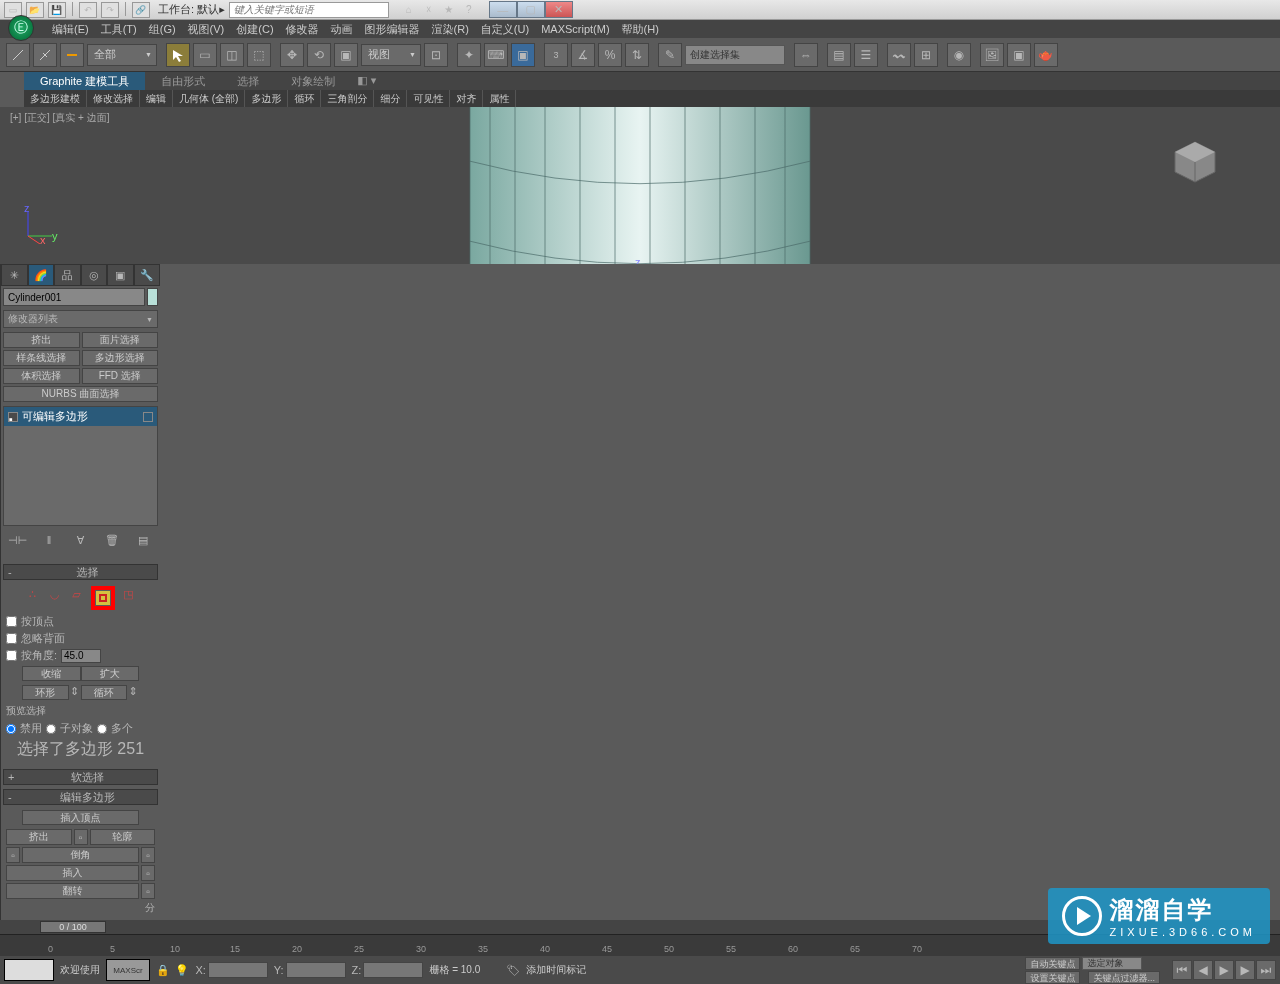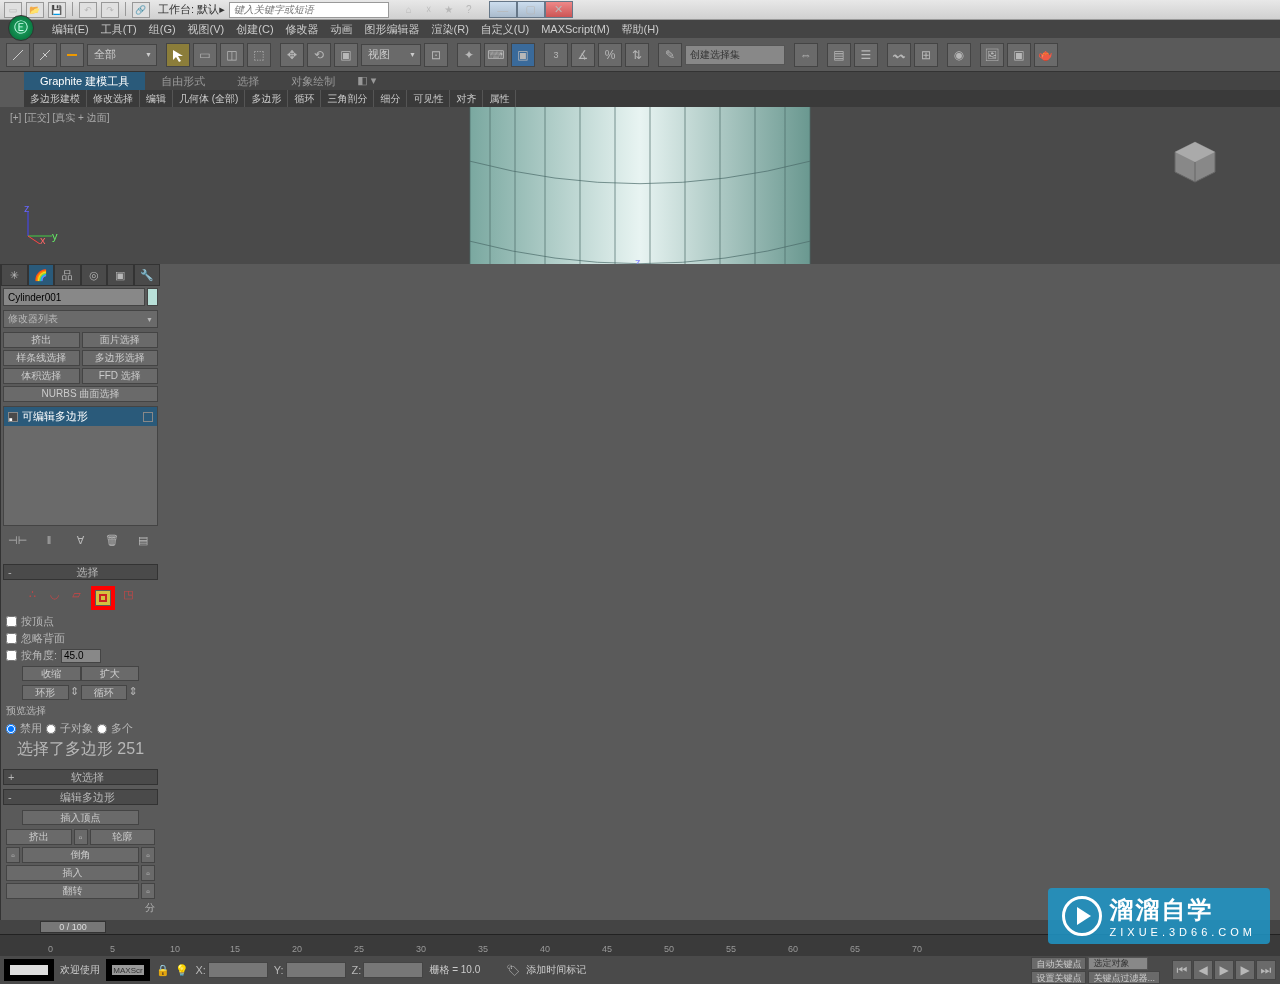--- a/index.html
+++ b/index.html
@@ -93,21 +93,21 @@
 .edit-btns button.half { flex: 1 0 43%; }
 .edit-btns button.narrow { width: 14px; }
 .edit-btns button.full { flex: 1 0 85%; }
 
 
 .timeline { height: 14px; background: #444; display: flex; align-items: center; position: relative; }
 .tl-slider { position: absolute; left: 40px; width: 66px; height: 12px; background: #777; border: 1px solid #333; text-align: center; font-size: 9px; color: #ddd; }
 .tickbar { height: 22px; background: #3a3a3a; position: relative; border-top: 1px solid #222; }
 .tickbar .tick { position: absolute; bottom: 2px; font-size: 9px; color: #999; }
 .statusbar { height: 28px; background: #4a4a4a; display: flex; align-items: center; gap: 6px; padding: 0 4px; }
-.sb-box { height: 22px; background: #999; border: 6px solid #000000; display: flex; align-items: center; justify-content: center; padding: 0 4px; font-size: 9px; color: #333; }
+.sb-box { height: 22px; background: #999; border: 1px solid #000000; display: flex; align-items: center; justify-content: center; padding: 0 4px; font-size: 9px; color: #333; }
 .sb-text { font-size: 10px; color: #ccc; }
 .coord { display: flex; align-items: center; gap: 2px; }
 .coord input { width: 60px; height: 16px; background: #777; border: 1px solid #444; color: #ccc; font-size: 10px; padding: 0 4px; }
 
 
 .watermark { position: absolute; bottom: 40px; right: 10px; display: flex; align-items: center; gap: 8px; background: rgba(30,150,200,0.85); padding: 6px 14px; border-radius: 4px; }
 .watermark .play { width: 40px; height: 40px; border: 3px solid #fff; border-radius: 50%; display: flex; align-items: center; justify-content: center; }
 .watermark .play::before { content: ''; border-left: 14px solid #fff; border-top: 9px solid transparent; border-bottom: 9px solid transparent; margin-left: 4px; }
 .watermark .txt { color: #fff; font-size: 24px; font-weight: bold; letter-spacing: 2px; }
 .watermark .url { color: #fff; font-size: 11px; letter-spacing: 4px; }
@@ -486,21 +486,21 @@
       <input style="">
     </div>
   <span class="sb-text">栅格 = 10.0</span>
   <span style="margin-left:20px">🏷</span>
   <span class="sb-text">添加时间标记</span>
   <div style="margin-left:auto;display:flex;flex-direction:column;gap:1px">
     <div style="display:flex;gap:2px;align-items:center">
       <button style="height:13px;background:#6a6a6a;border:1px solid #444;color:#ccc;font-size:9px;padding:0 4px">自动关键点</button>
       <input class="tb-input" style="width: 60px; height: 13px; font-size: 9px;" value="选定对象">
     </div>
-    <div style="display:flex;gap:2px">
+    <div style="display:flex;gap:8px">
       <button style="height:13px;background:#6a6a6a;border:1px solid #444;color:#ccc;font-size:9px;padding:0 4px">设置关键点</button>
       <button style="height:13px;background:#6a6a6a;border:1px solid #444;color:#ccc;font-size:9px;padding:0 4px">关键点过滤器...</button>
     </div>
   </div>
   <div style="display:flex;gap:1px;margin-left:6px">
     <span class="tb-btn" style="width:20px;height:20px">⏮</span>
     <span class="tb-btn" style="width:20px;height:20px">◀</span>
     <span class="tb-btn" style="width:20px;height:20px">▶</span>
     <span class="tb-btn" style="width:20px;height:20px">▶</span>
     <span class="tb-btn" style="width:20px;height:20px">⏭</span>

